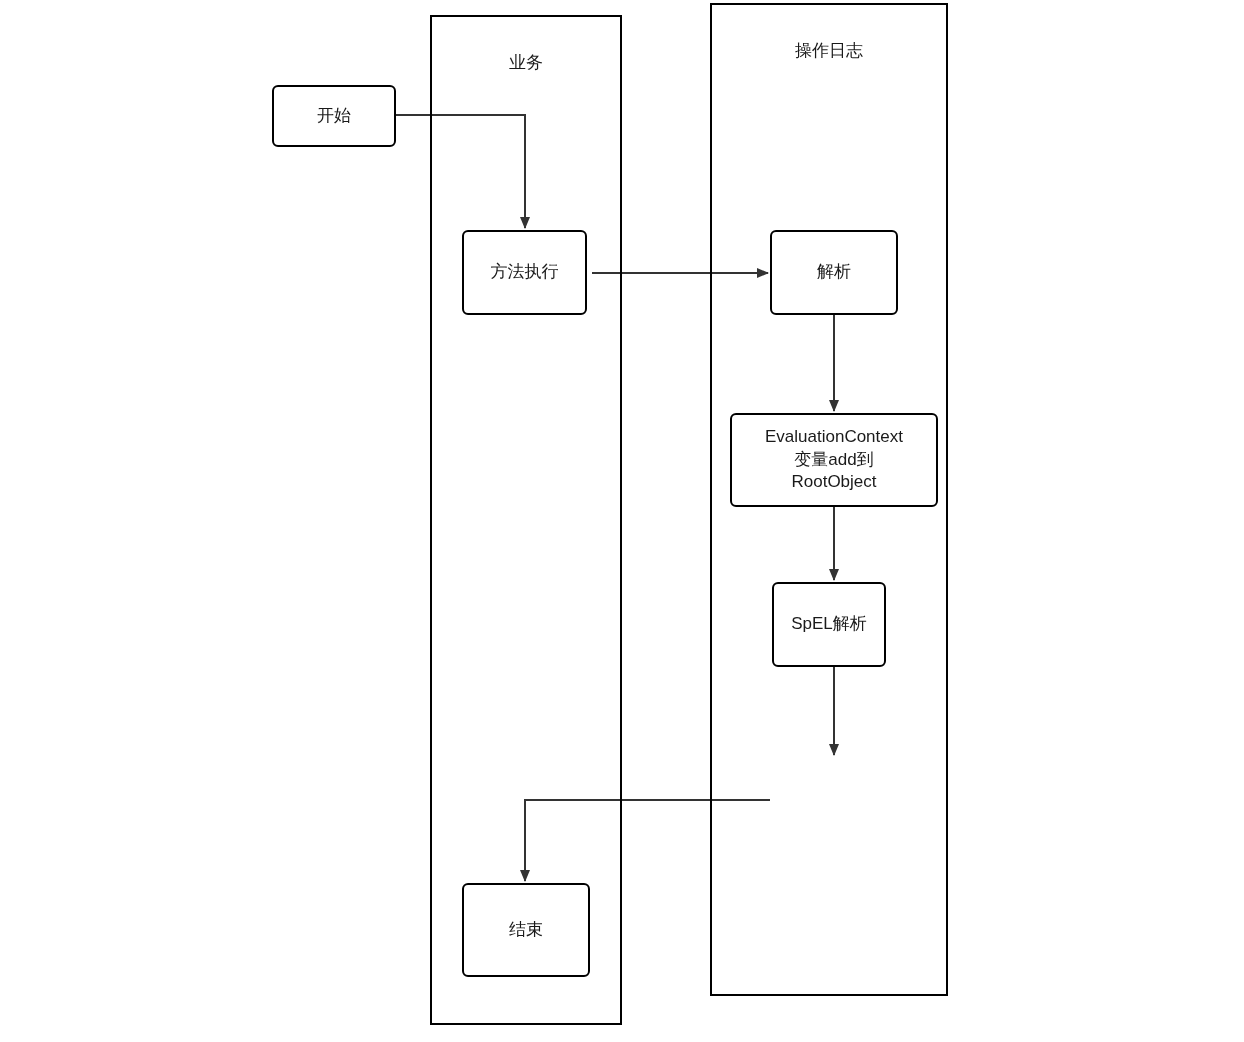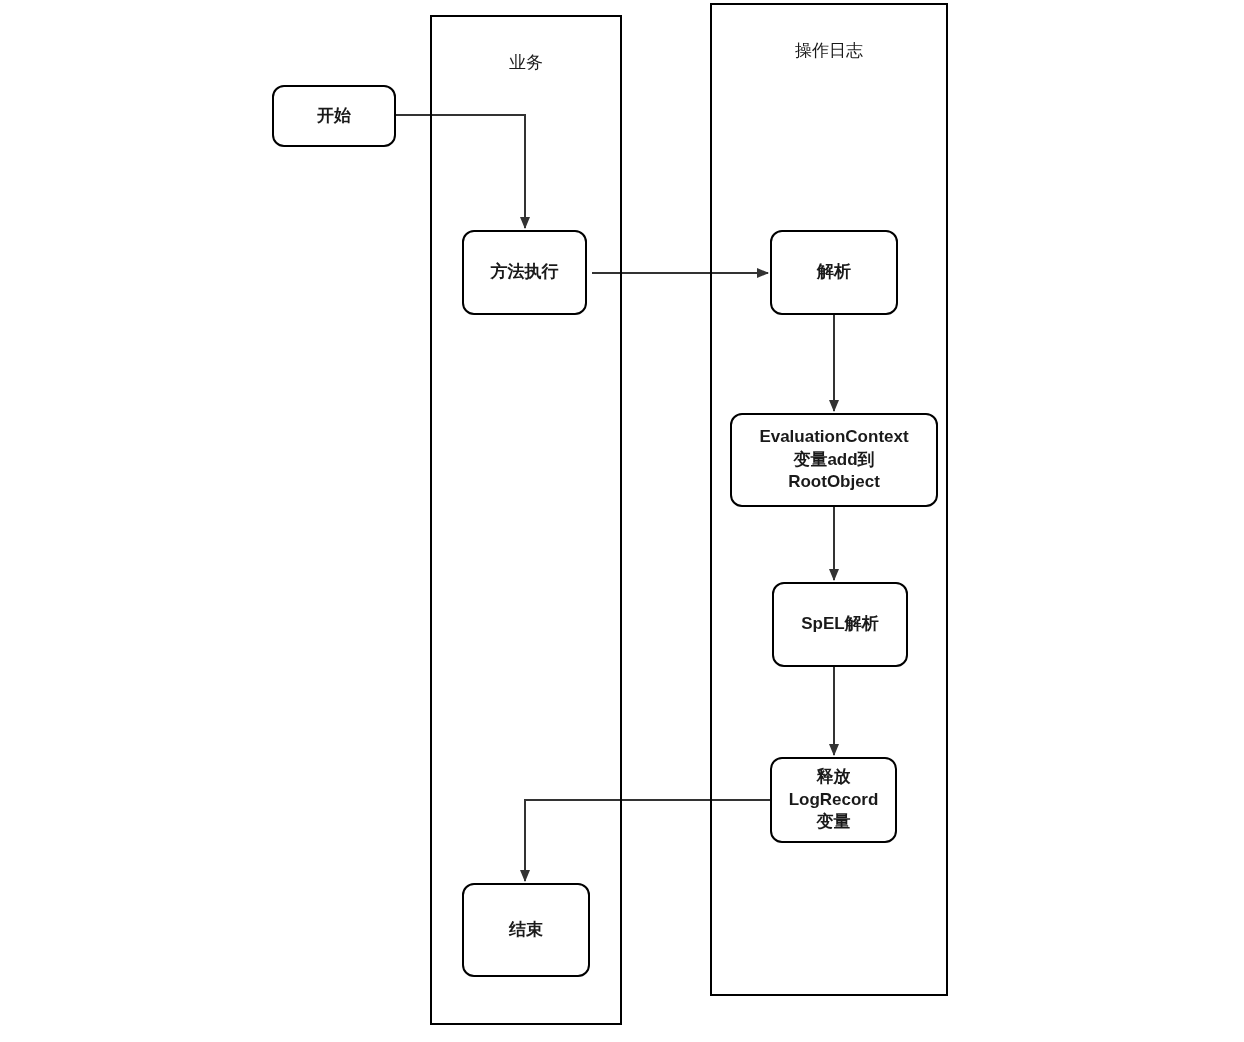--- a/index.html
+++ b/index.html
@@ -34,39 +34,38 @@
   .lane-title {
     width: 100%;
     text-align: center;
     padding-top: 34px;
     font-size: 17px;
     color: #1a1a1a;
   }
   .node {
     position: absolute;
     border: 2px solid #000000;
-    border-radius: 12px;
+    border-radius: 6px;
     background: #ffffff;
     box-sizing: border-box;
     display: flex;
     align-items: center;
     justify-content: center;
     text-align: center;
     font-size: 17px;
     line-height: 1.35;
     color: #1a1a1a;
     white-space: pre-line;
     z-index: 2;
-    font-weight: bold;
   }
   .node-start   { left: 272px; top: 85px;  width: 124px; height: 62px; }
   .node-method  { left: 462px; top: 230px; width: 125px; height: 85px; }
   .node-parse   { left: 770px; top: 230px; width: 128px; height: 85px; }
   .node-eval    { left: 730px; top: 413px; width: 208px; height: 94px; }
-  .node-spel    { left: 772px; top: 582px; width: 136px; height: 85px; }
+  .node-spel    { left: 772px; top: 582px; width: 114px; height: 85px; }
   .node-release { left: 770px; top: 757px; width: 127px; height: 86px; }
   .node-end     { left: 462px; top: 883px; width: 128px; height: 94px; }
 </style>
 </head>
 <body>
 
 <div class="canvas">
 
   <svg class="edges" width="1244" height="1042" viewBox="0 0 1244 1042" xmlns="http://www.w3.org/2000/svg">
     <defs>
@@ -95,19 +94,16 @@
   <div class="node node-method">方法执行</div>
 
   <div class="node node-parse">解析</div>
 
   <div class="node node-eval">EvaluationContext
 变量add到
 RootObject</div>
 
   <div class="node node-spel">SpEL解析</div>
 
-  <div class="node node-release">释放
-LogRecord
-变量</div>
 
   <div class="node node-end">结束</div>
 
 </div>
 
 </body></html>

